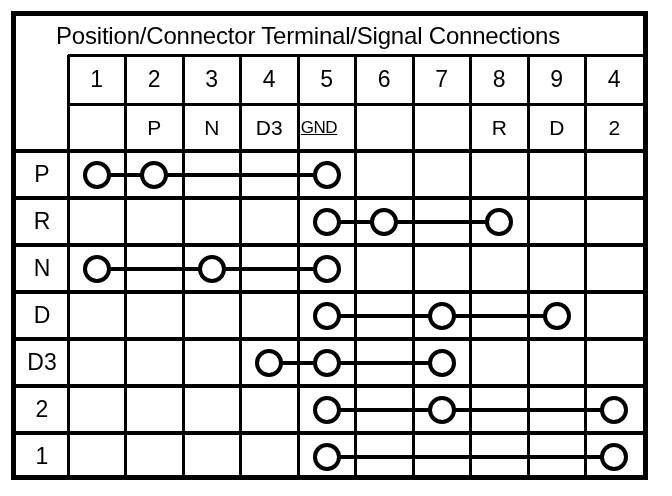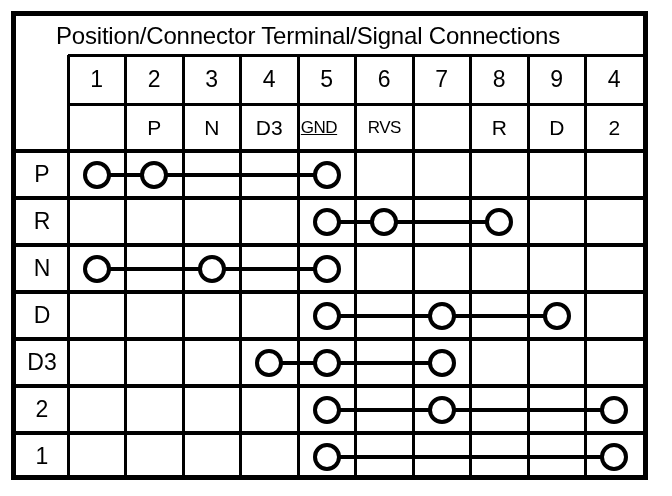--- a/index.html
+++ b/index.html
@@ -133,21 +133,20 @@
       <div class="cell-text num-head" style="left: 282px; top: 0px; width: 57.5px; height: 49px;">5</div>
       <div class="cell-text num-head" style="left: 339.5px; top: 0px; width: 57.5px; height: 49px;">6</div>
       <div class="cell-text num-head" style="left: 397px; top: 0px; width: 57.5px; height: 49px;">7</div>
       <div class="cell-text num-head" style="left: 454.5px; top: 0px; width: 57.5px; height: 49px;">8</div>
       <div class="cell-text num-head" style="left: 512px; top: 0px; width: 57.5px; height: 49px;">9</div>
       <div class="cell-text num-head" style="left: 569.5px; top: 0px; width: 57.5px; height: 49px;">4</div>
       <div class="cell-text sig-head" style="left: 109.5px; top: 49px; width: 57.5px; height: 47px;">P</div>
       <div class="cell-text sig-head" style="left: 167px; top: 49px; width: 57.5px; height: 47px;">N</div>
       <div class="cell-text sig-head" style="left: 224.5px; top: 49px; width: 57.5px; height: 47px;">D3</div>
       <div class="cell-text sig-head narrow" style="left: 282px; top: 49px; width: 42px; height: 47px; text-decoration: underline;">GND</div>
-      <div class="cell-text sig-head narrow" style="left: 339.5px; top: 49px; width: 57.5px; height: 47px;">RVS</div>
       <div class="cell-text sig-head" style="left: 454.5px; top: 49px; width: 57.5px; height: 47px;">R</div>
       <div class="cell-text sig-head" style="left: 512px; top: 49px; width: 57.5px; height: 47px;">D</div>
       <div class="cell-text sig-head" style="left: 569.5px; top: 49px; width: 57.5px; height: 47px;">2</div>
       <div class="cell-text row-head" style="left: 0px; top: 96px; width: 52px; height: 47px;">P</div>
       <div class="cell-text row-head" style="left: 0px; top: 143px; width: 52px; height: 47px;">R</div>
       <div class="cell-text row-head" style="left: 0px; top: 190px; width: 52px; height: 47px;">N</div>
       <div class="cell-text row-head" style="left: 0px; top: 237px; width: 52px; height: 47px;">D</div>
       <div class="cell-text row-head" style="left: 0px; top: 284px; width: 52px; height: 47px;">D3</div>
       <div class="cell-text row-head" style="left: 0px; top: 331px; width: 52px; height: 47px;">2</div>
       <div class="cell-text row-head" style="left: 0px; top: 378px; width: 52px; height: 47px;">1</div>

